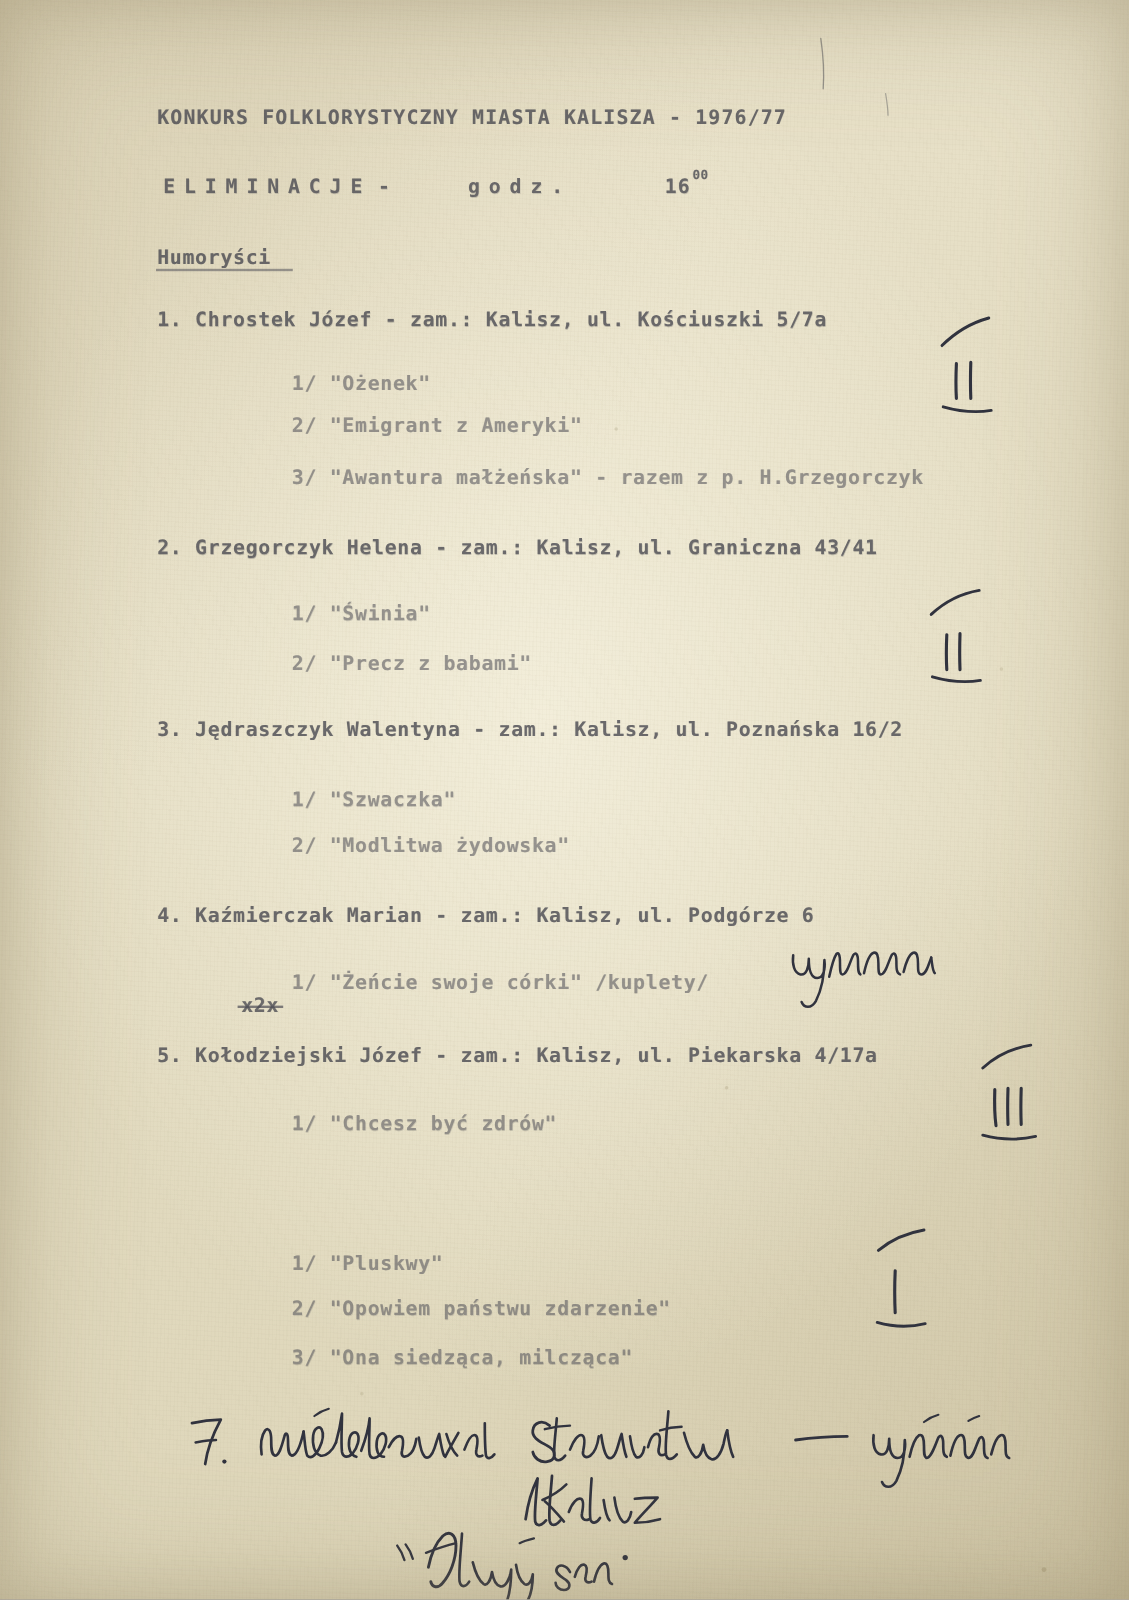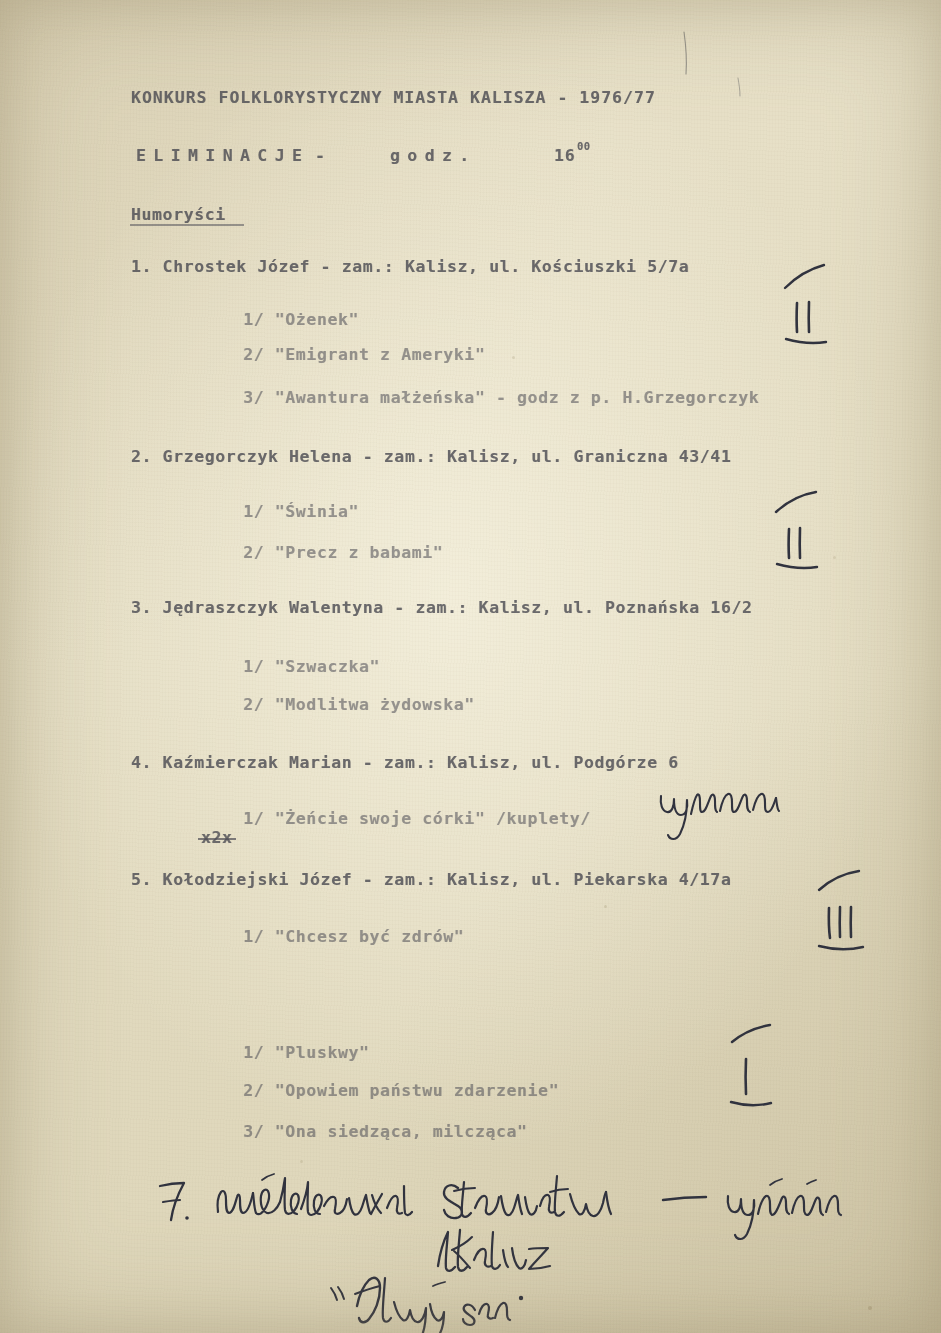--- a/index.html
+++ b/index.html
@@ -91,21 +91,21 @@
   <div class="underline-word" style="left:130px; top:224px; width:114px;"></div>
 
   <div class="tw" style="left:131px; top:257px;">1. Chrostek Józef - zam.: Kalisz, ul. Kościuszki 5/7a</div>
   <div class="tw faint" style="left:201px; top:291px;">
     <span>1/</span><span> </span><span>"Ożenek"</span>
   </div>
   <div class="tw faint" style="left:201px; top:326px;">
     <span>2/</span><span> </span><span>"Emigrant z Ameryki"</span>
   </div>
   <div class="tw faint" style="left:201px; top:369px;">
-    <span>3/</span><span> </span><span>"Awantura małżeńska"</span><span> </span><span>- godz z p. H.Grzegorczyk</span>
+    <span>3/</span><span> </span><span>"Awantura małżeńska"</span><span> </span><span>- razem z p. H.Grzegorczyk</span>
   </div>
 
   <svg class="hand" style="left:780px; top:262px; width:80px; height:85px;" viewBox="0 0 80 85">
     <path d="M5 26 C18 13, 33 6, 44 3" stroke-width="2.4"></path>
     <path d="M17 41 C16.5 52, 16.4 60, 17 70" stroke-width="2.6"></path>
     <path d="M29 40 C28.6 52, 28.6 60, 29 70" stroke-width="2.6"></path>
     <path d="M6 77 C20 81, 34 82, 46 80" stroke-width="2.4"></path>
   </svg>
 
   <div class="tw" style="left:131px; top:447px;">2. Grzegorczyk Helena - zam.: Kalisz, ul. Graniczna 43/41</div>

